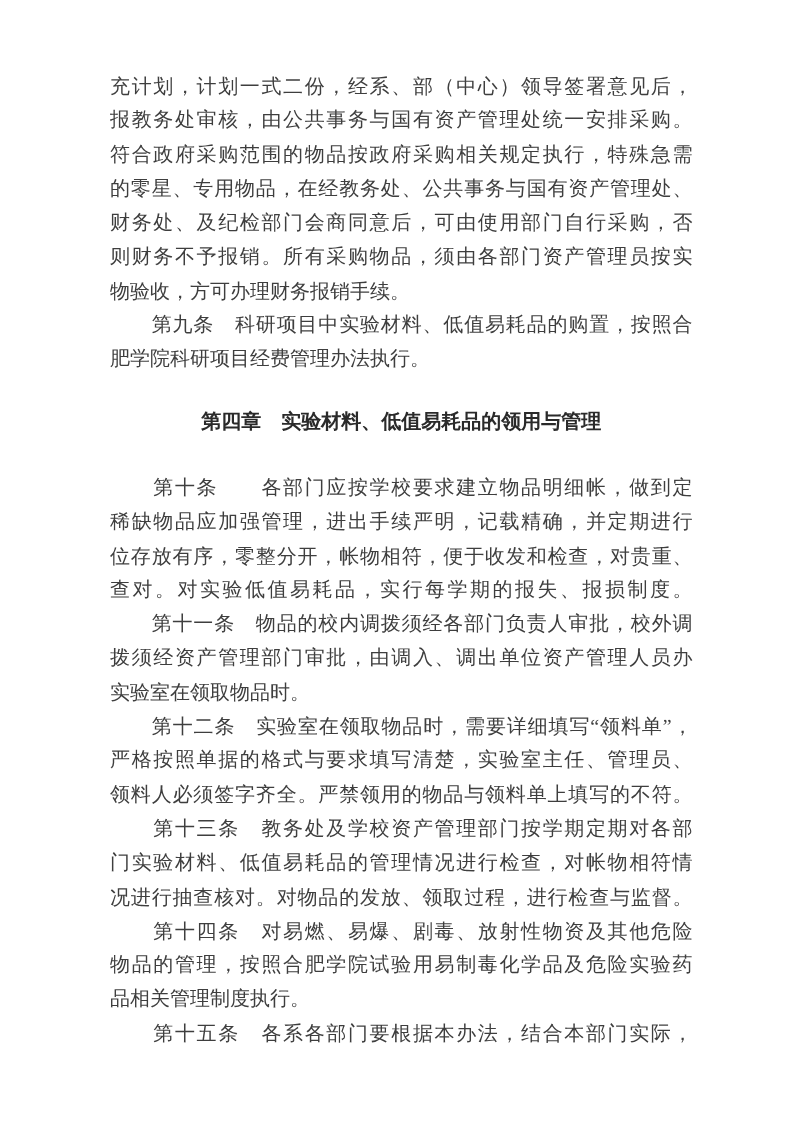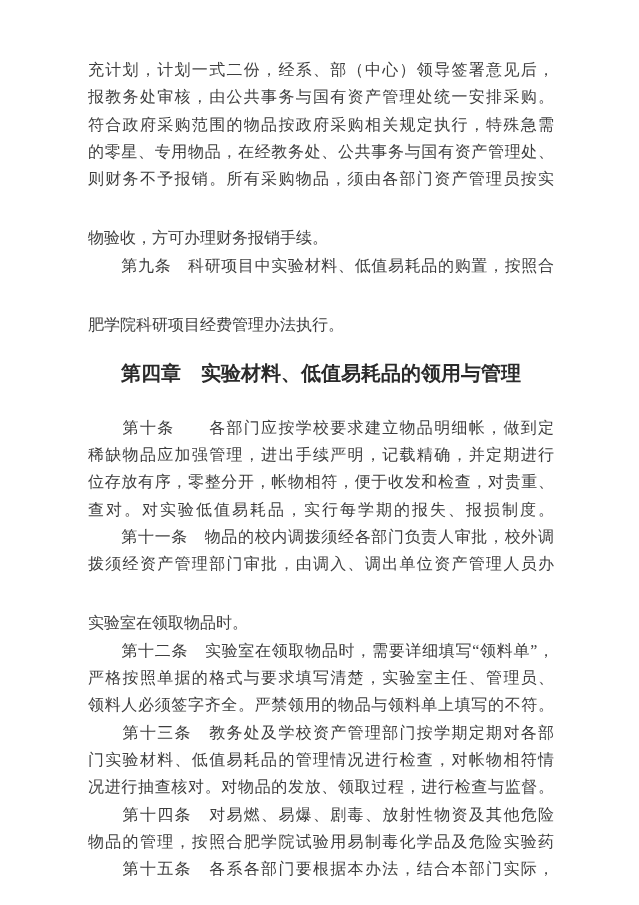--- a/index.html
+++ b/index.html
@@ -32,42 +32,42 @@
     font-size: 16px;
     line-height: 27.3px;
     color: var(--text-color);
     text-align: justify;
     text-align-last: justify;
     white-space: normal;
   }
   .line.short {
     text-align: center;
     text-align-last: left;
-    margin-top: 32px;
   }
   .chapter {
     font-family: "Liberation Serif", "DejaVu Serif", serif;
-    font-size: 20px;
+    font-size: 16px;
     font-weight: bold;
     color: var(--heading-color);
     line-height: 27.3px;
     text-align: center;
     text-align-last: center;
     margin: 22px 0 26px 0;
   }
 </style>
 </head>
 <body>
 
 <div class="page">
   <div class="textblock">
     <div class="line">充计划，计划一式二份，经系、部（中心）领导签署意见后，</div>
     <div class="line">报教务处审核，由公共事务与国有资产管理处统一安排采购。</div>
     <div class="line">符合政府采购范围的物品按政府采购相关规定执行，特殊急需</div>
     <div class="line">的零星、专用物品，在经教务处、公共事务与国有资产管理处、</div>
+    <div class="line">财务处、及纪检部门会商同意后，可由使用部门自行采购，否</div>
     <div class="line">则财务不予报销。所有采购物品，须由各部门资产管理员按实</div>
     <div class="line short">物验收，方可办理财务报销手续。</div>
     <div class="line">　　第九条　科研项目中实验材料、低值易耗品的购置，按照合</div>
     <div class="line short">肥学院科研项目经费管理办法执行。</div>
 
     <h2 class="chapter">第四章　实验材料、低值易耗品的领用与管理</h2>
 
     <div class="line">　　第十条　　各部门应按学校要求建立物品明细帐，做到定</div>
     <div class="line">稀缺物品应加强管理，进出手续严明，记载精确，并定期进行</div>
     <div class="line">位存放有序，零整分开，帐物相符，便于收发和检查，对贵重、</div>
@@ -76,15 +76,16 @@
     <div class="line">拨须经资产管理部门审批，由调入、调出单位资产管理人员办</div>
     <div class="line short">实验室在领取物品时。</div>
     <div class="line">　　第十二条　实验室在领取物品时，需要详细填写“领料单”，</div>
     <div class="line">严格按照单据的格式与要求填写清楚，实验室主任、管理员、</div>
     <div class="line">领料人必须签字齐全。严禁领用的物品与领料单上填写的不符。</div>
     <div class="line">　　第十三条　教务处及学校资产管理部门按学期定期对各部</div>
     <div class="line">门实验材料、低值易耗品的管理情况进行检查，对帐物相符情</div>
     <div class="line">况进行抽查核对。对物品的发放、领取过程，进行检查与监督。</div>
     <div class="line">　　第十四条　对易燃、易爆、剧毒、放射性物资及其他危险</div>
     <div class="line">物品的管理，按照合肥学院试验用易制毒化学品及危险实验药</div>
+    <div class="line short">品相关管理制度执行。</div>
     <div class="line">　　第十五条　各系各部门要根据本办法，结合本部门实际，</div>
   </div>
 </div>
 
 </body></html>

